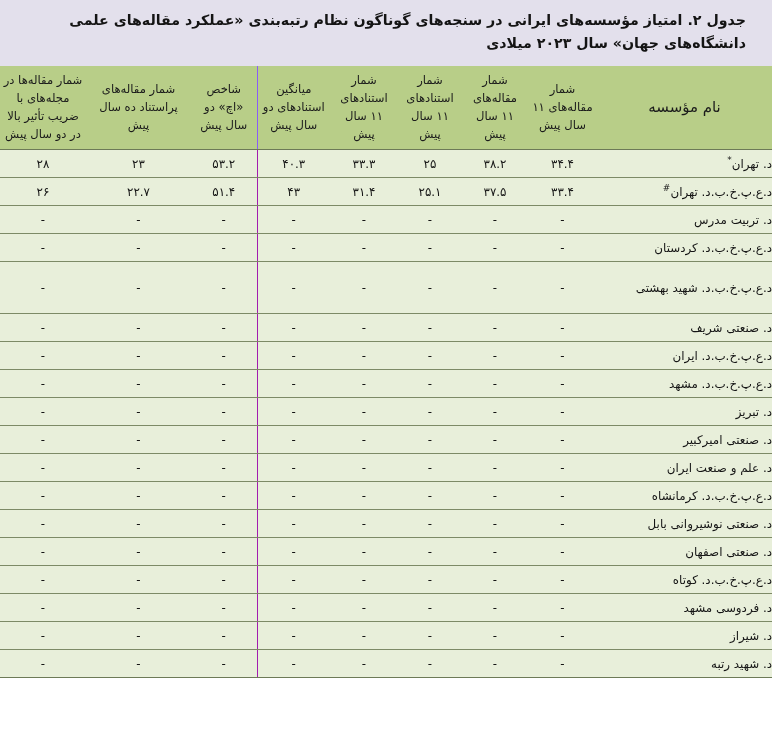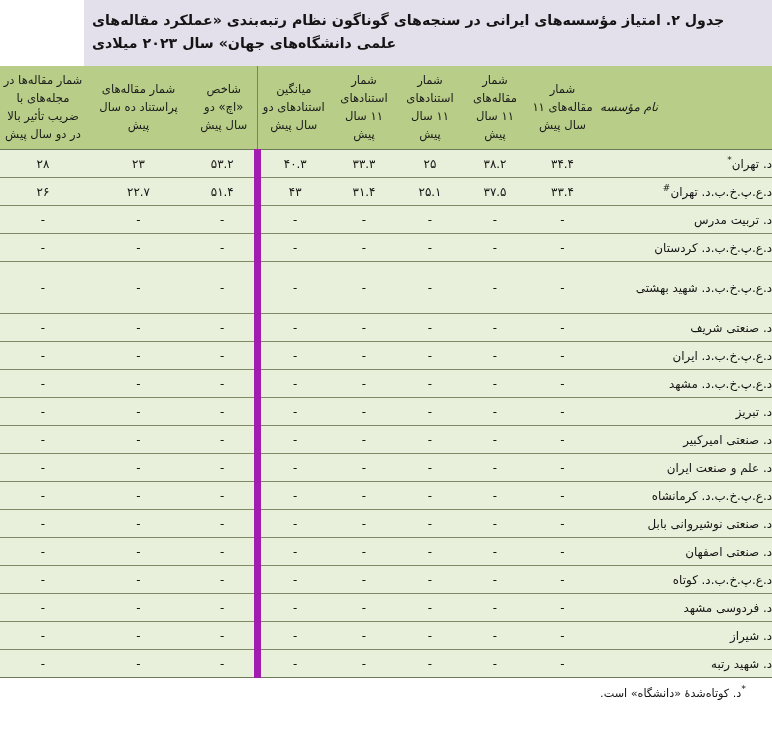--- a/index.html
+++ b/index.html
@@ -20,24 +20,24 @@
   .sheet {
     width: 772px;
     height: 750px;
     position: relative;
     box-sizing: border-box;
   }
 
   
   .title-band {
     background: #e3e0ec;
-    width: 688px;
+    width: 772px;
     padding: 9px 26px 10px 8px;
     box-sizing: border-box;
-    text-align: left;
+    text-align: right;
   }
   .title-text {
     font-size: 14.2px;
     font-weight: bold;
     line-height: 1.65;
     color: #141414;
     letter-spacing: 0;
   }
 
   
@@ -58,30 +58,29 @@
     font-size: 11.6px;
     font-weight: normal;
     line-height: 1.55;
     vertical-align: middle;
     text-align: center;
     height: 84px;
     padding: 4px 3px;
     box-sizing: border-box;
   }
   thead tr.head-row th.inst-head {
-    text-align: left;
-    font-size: 12px;
-    font-style: italic;
+    text-align: center;
+    font-size: 15px;
   }
   
   th.grp-edge, td.grp-edge {
     border-left: 1px solid #8b5cf6;
   }
   tbody td.grp-edge {
-    border-left: 7px solid #a21caf;
+    border-left: 1px solid #a21caf;
   }
 
   thead tr.head-row th {
     border-bottom: 1.6px solid #6d7a57;
   }
 
   tbody td {
     background: #e8efda;
     font-size: 11.9px;
     color: #151515;
@@ -365,18 +364,15 @@
           <td>-</td>
           <td class="grp-edge">-</td>
           <td>-</td>
           <td>-</td>
           <td>-</td>
         </tr>
       </tbody>
   </table>
 
   <div class="notes">
-    <div class="note">
-      <span class="sym">*</span><span>د. کوتاه‌شدهٔ «دانشگاه» است.</span>
-    </div>
   </div>
 
 </div>
 
 </body></html>

